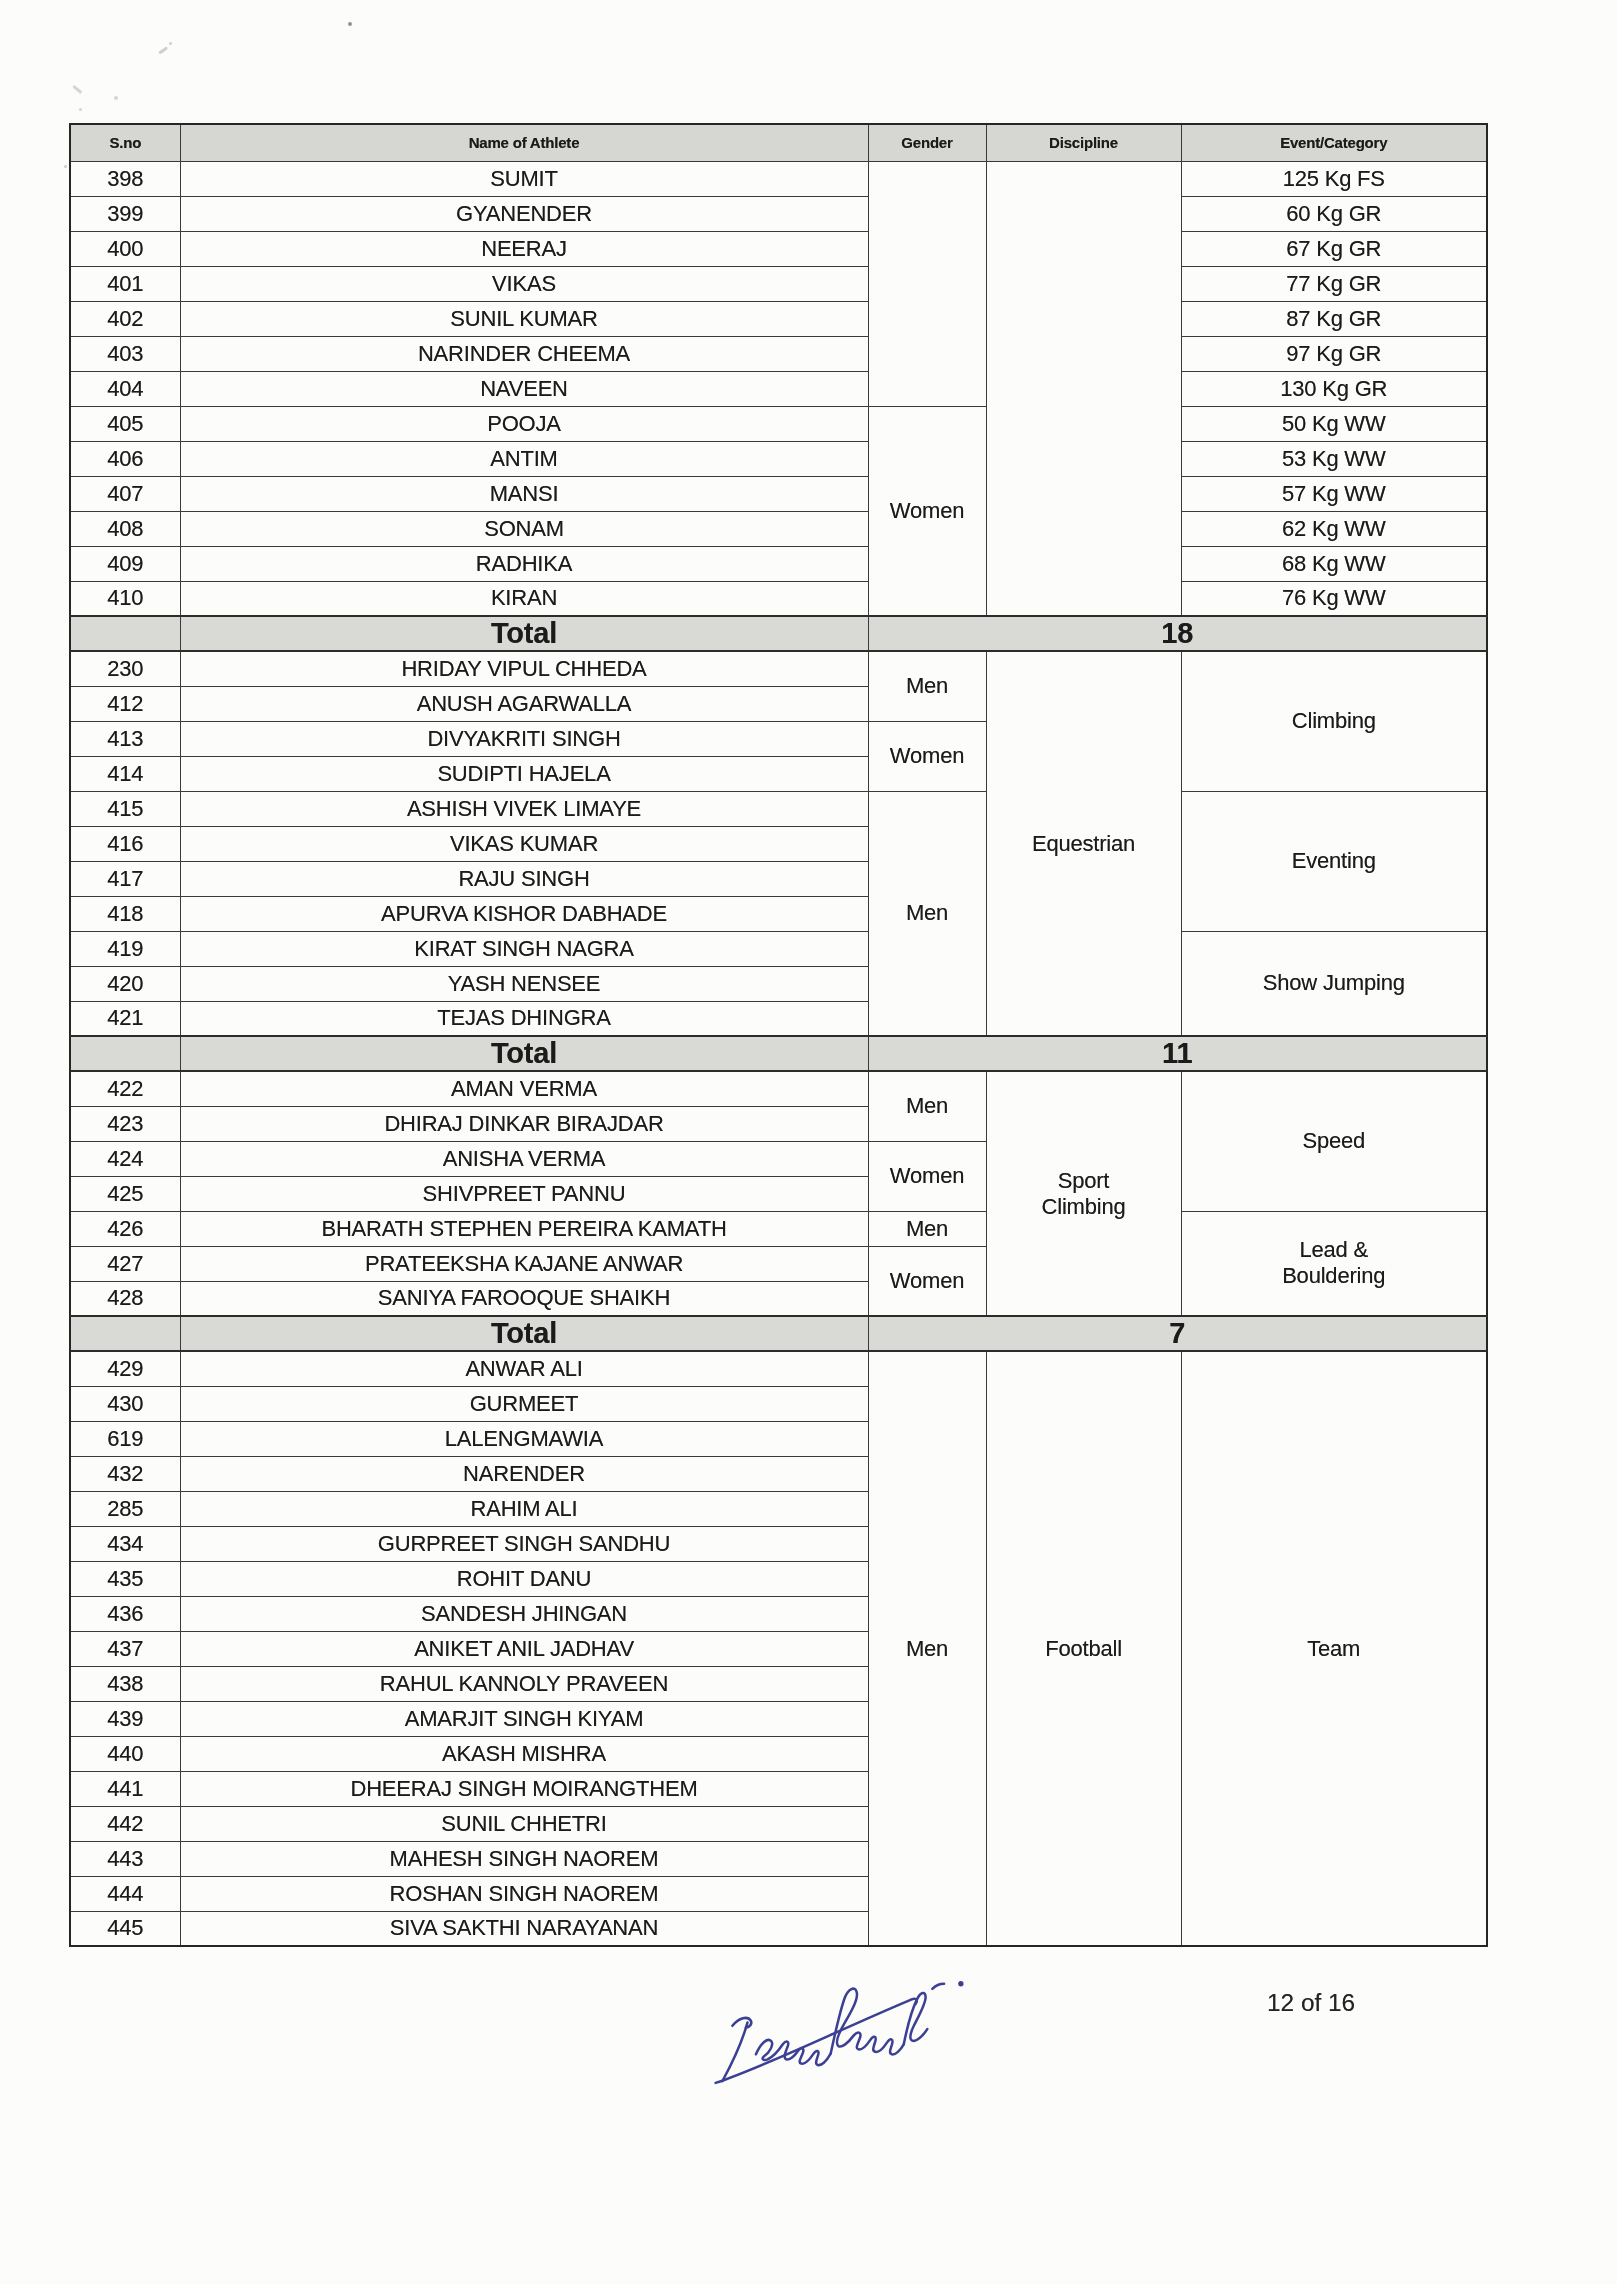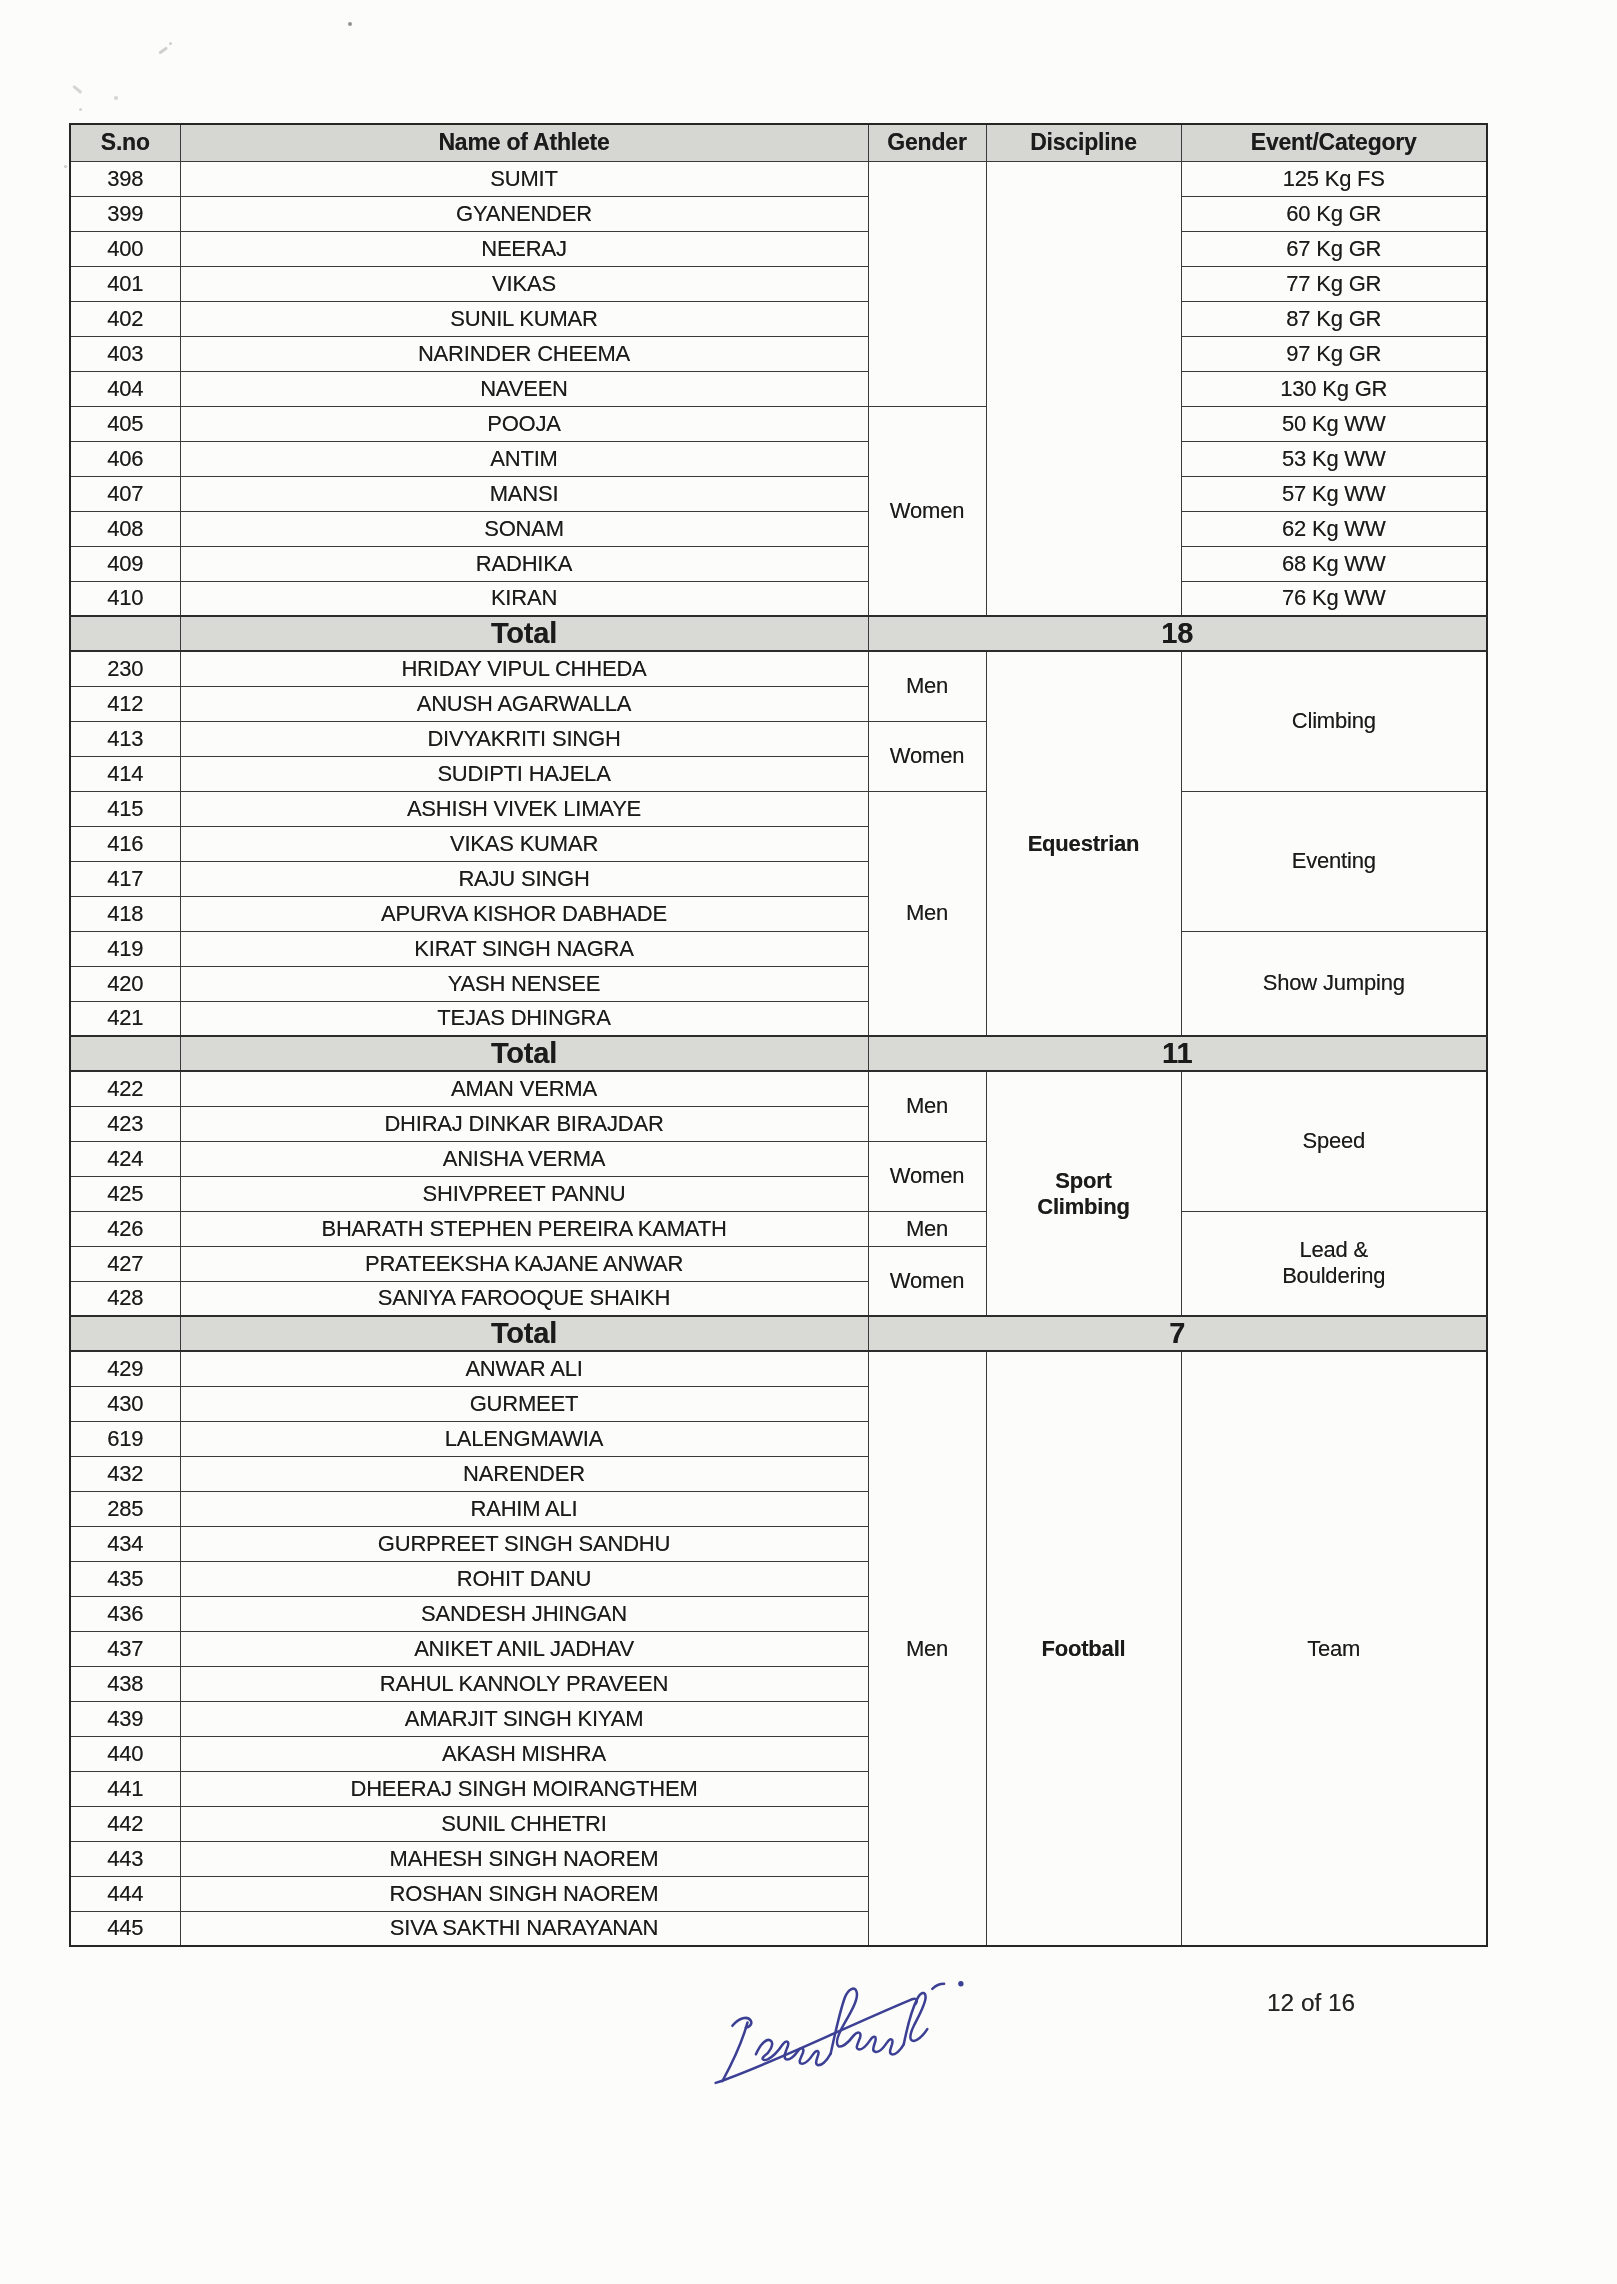--- a/index.html
+++ b/index.html
@@ -27,32 +27,32 @@
     text-align:center;vertical-align:middle;
     color:var(--text);
     font-size:22px;
     letter-spacing:-0.2px;
     text-shadow:0 0 0.5px rgba(20,20,20,0.55);
     overflow:hidden;
   }
   table.athletes thead tr{height:37px;}
   table.athletes th{
     background:var(--header-bg);
-    font-weight:bold;font-size:23px;
+    font-weight:bold;font-size:15px;
   }
   table.athletes tbody tr{height:35px;}
   tr.total-row{height:39px;}
   tr.total-row td{
     background:var(--total-bg);
     font-weight:bold;font-size:29px;
     border-top:2.5px solid #2c2c2c;
     border-bottom:2.5px solid #2c2c2c;
   }
   td.sno{text-align:right;padding-right:11.8px;}
-  td.disc{font-weight:bold;white-space:pre-line;font-size:23px;}
+  td.disc{font-weight:normal;white-space:pre-line;font-size:23px;}
   td.event{white-space:pre-line;}
   td.gender{}
   .page-num{
     position:absolute;left:1267px;top:1989px;width:135px;
     font-size:24.4px;color:#242424;text-align:left;
     text-shadow:0 0 0.5px rgba(20,20,20,0.5);
   }
   .signature{
     position:absolute;left:707px;top:1967px;width:286px;height:147px;
     color:var(--ink);

